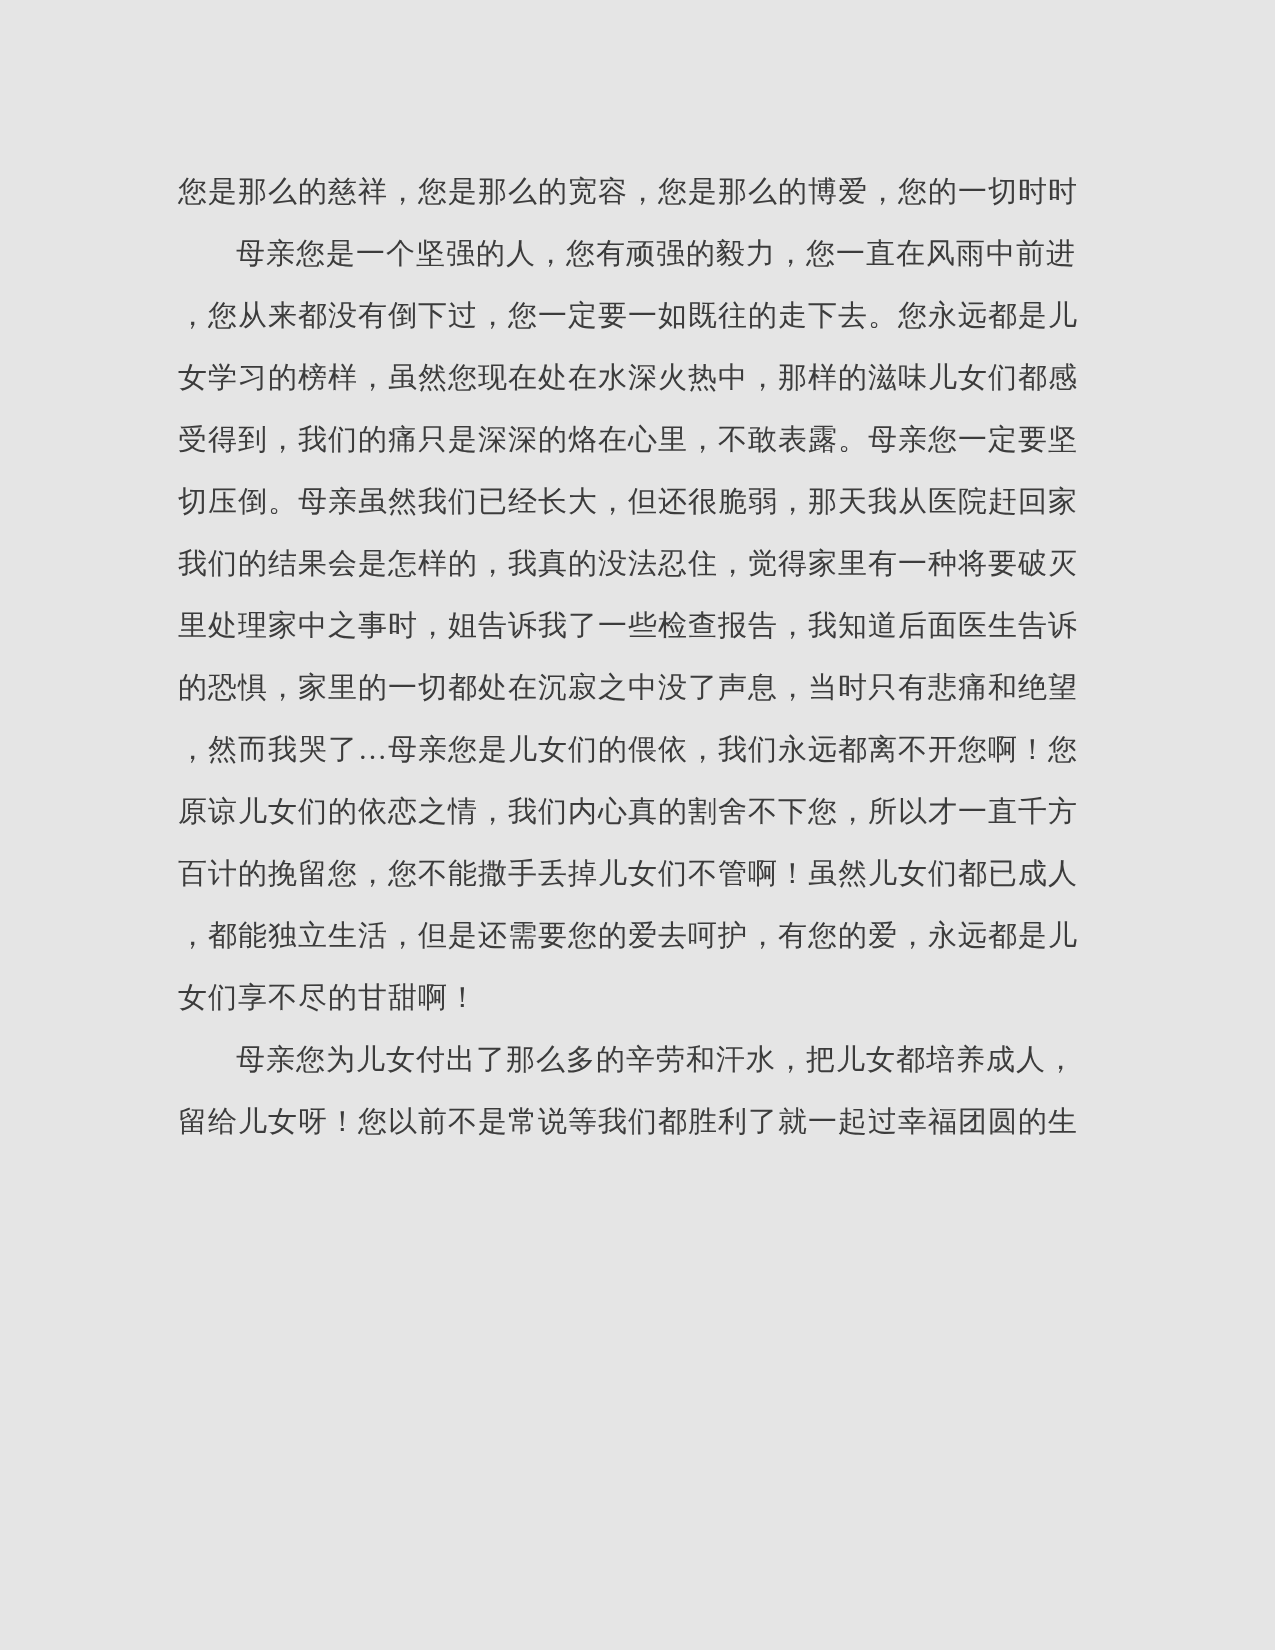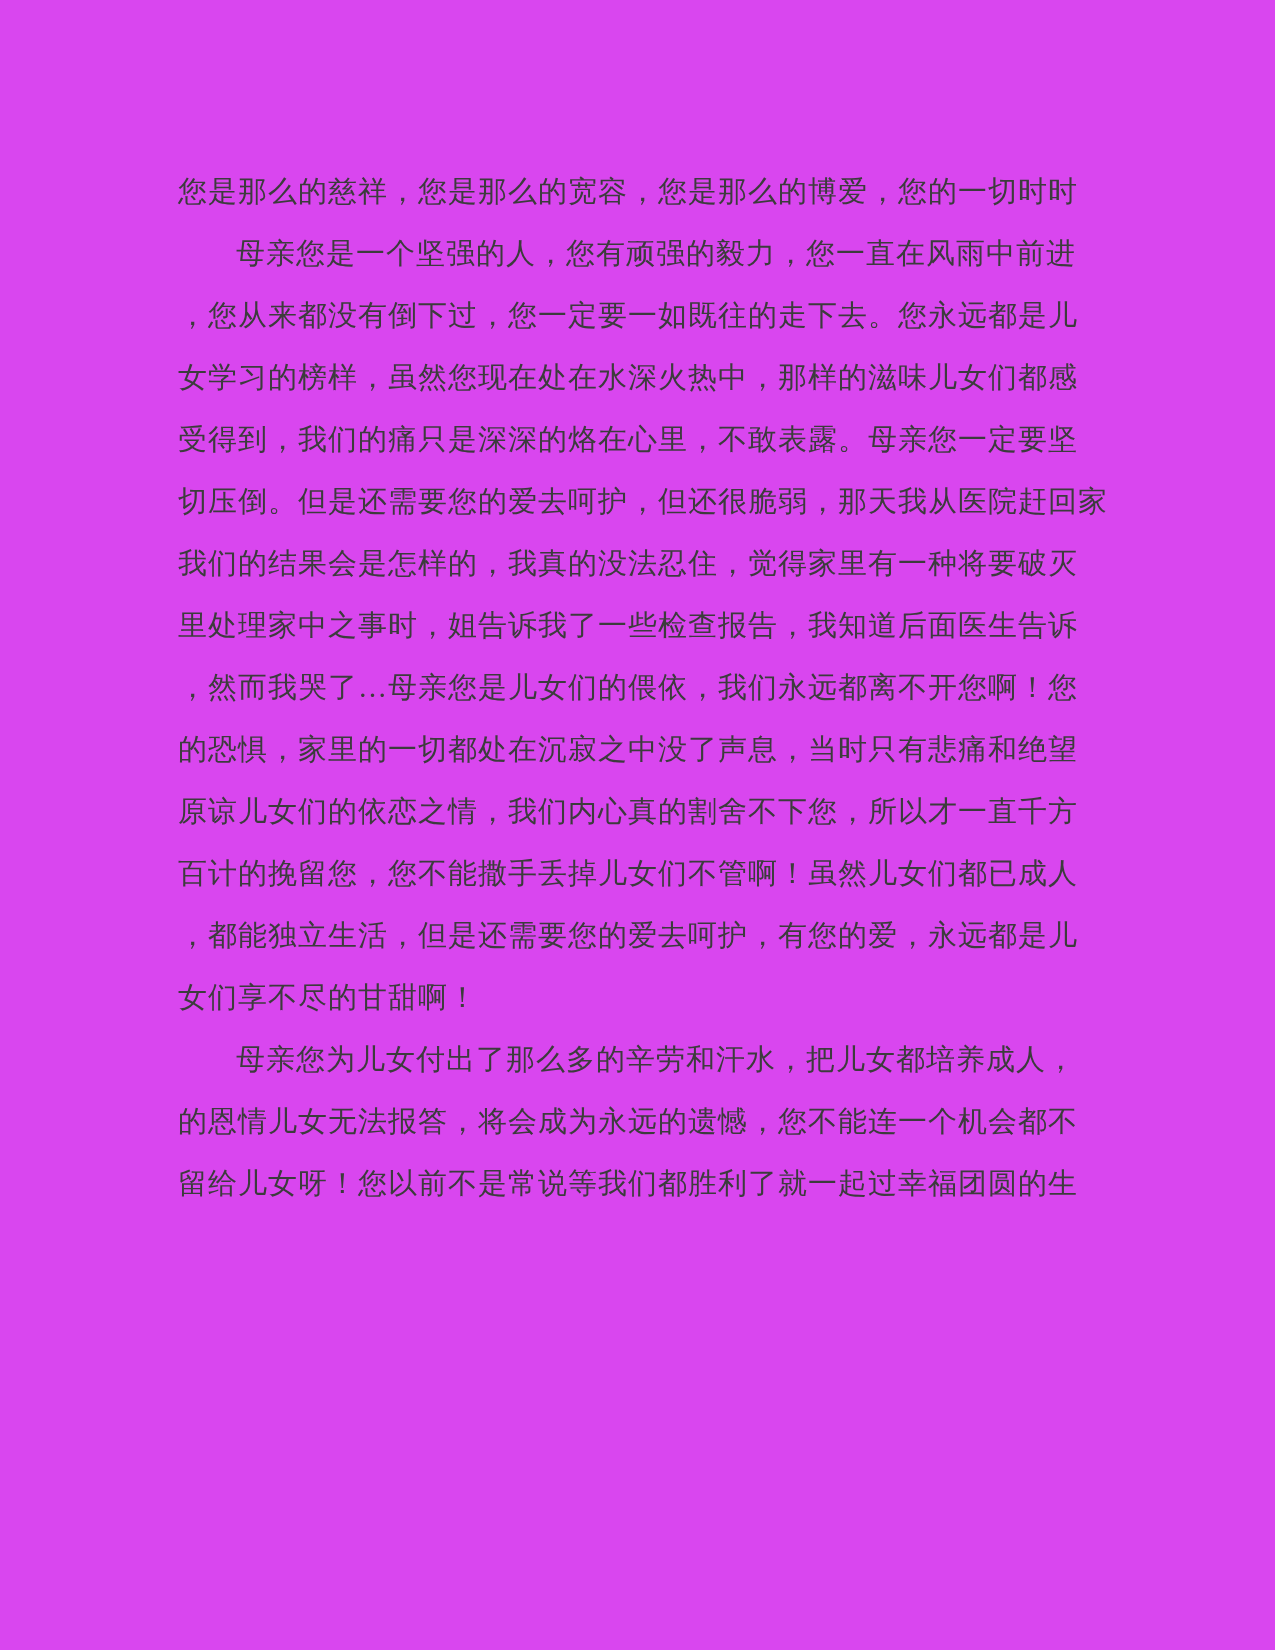--- a/index.html
+++ b/index.html
@@ -5,21 +5,21 @@
     * { box-sizing: border-box; }
     html, body {
       margin: 0;
       padding: 0;
       background: #ffffff;
     }
     .page {
       position: relative;
       width: 1275px;
       height: 1650px;
-      background: #d946ef;
+      background: #e5e5e5;
       overflow: hidden;
       font-family: "Liberation Serif", "DejaVu Serif", serif;
     }
     .text-block {
       position: absolute;
       left: 178px;
       top: 160px;
       width: 910px;
       font-size: 29px;
       line-height: 62px;
@@ -38,26 +38,25 @@
 </head>
 <body>
 
 <div class="page">
   <div class="text-block" id="text-block">
       <div class="text-line">您是那么的慈祥，您是那么的宽容，您是那么的博爱，您的一切时时</div>
       <div class="text-line indent">母亲您是一个坚强的人，您有顽强的毅力，您一直在风雨中前进</div>
       <div class="text-line">，您从来都没有倒下过，您一定要一如既往的走下去。您永远都是儿</div>
       <div class="text-line">女学习的榜样，虽然您现在处在水深火热中，那样的滋味儿女们都感</div>
       <div class="text-line">受得到，我们的痛只是深深的烙在心里，不敢表露。母亲您一定要坚</div>
-      <div class="text-line">切压倒。但是还需要您的爱去呵护，但还很脆弱，那天我从医院赶回家</div>
+      <div class="text-line">切压倒。母亲虽然我们已经长大，但还很脆弱，那天我从医院赶回家</div>
       <div class="text-line">我们的结果会是怎样的，我真的没法忍住，觉得家里有一种将要破灭</div>
       <div class="text-line">里处理家中之事时，姐告诉我了一些检查报告，我知道后面医生告诉</div>
+      <div class="text-line">的恐惧，家里的一切都处在沉寂之中没了声息，当时只有悲痛和绝望</div>
       <div class="text-line">，然而我哭了…母亲您是儿女们的偎依，我们永远都离不开您啊！您</div>
-      <div class="text-line">的恐惧，家里的一切都处在沉寂之中没了声息，当时只有悲痛和绝望</div>
       <div class="text-line">原谅儿女们的依恋之情，我们内心真的割舍不下您，所以才一直千方</div>
       <div class="text-line">百计的挽留您，您不能撒手丢掉儿女们不管啊！虽然儿女们都已成人</div>
       <div class="text-line">，都能独立生活，但是还需要您的爱去呵护，有您的爱，永远都是儿</div>
       <div class="text-line">女们享不尽的甘甜啊！</div>
       <div class="text-line indent">母亲您为儿女付出了那么多的辛劳和汗水，把儿女都培养成人，</div>
-      <div class="text-line">的恩情儿女无法报答，将会成为永远的遗憾，您不能连一个机会都不</div>
       <div class="text-line">留给儿女呀！您以前不是常说等我们都胜利了就一起过幸福团圆的生</div>
     </div>
 </div>
 
 </body></html>

